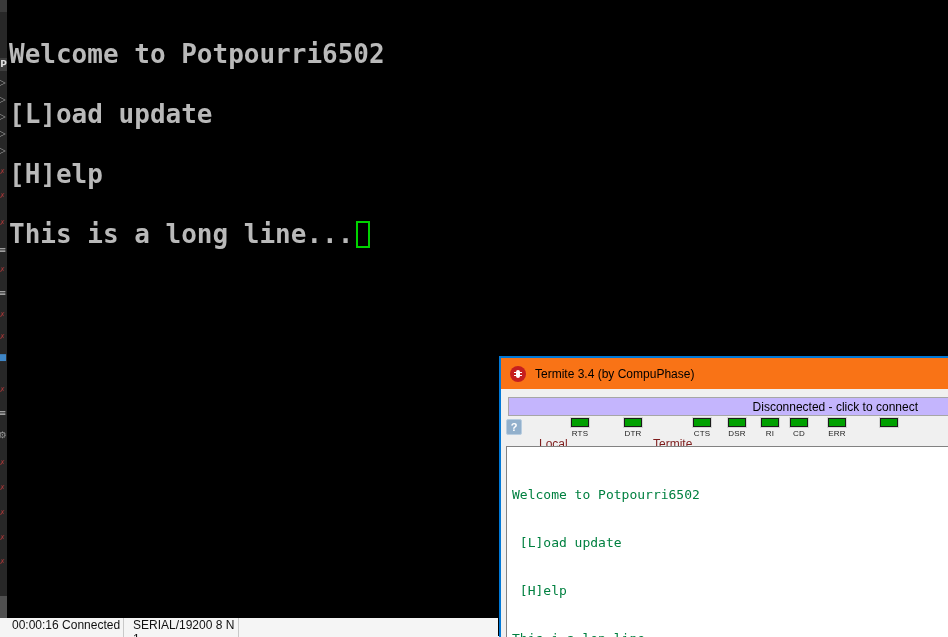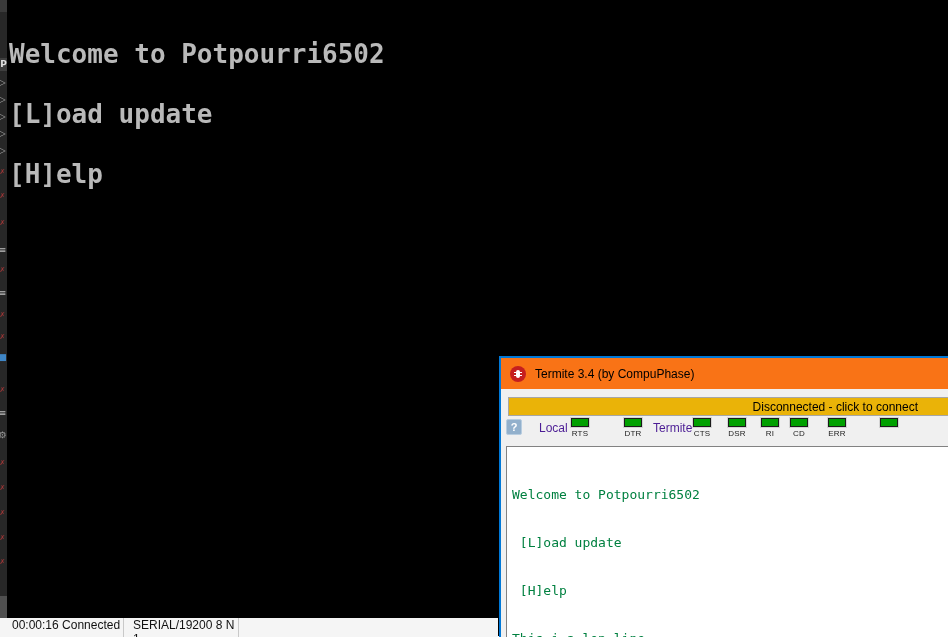--- a/index.html
+++ b/index.html
@@ -40,49 +40,52 @@
              box-shadow:-1px -1px 0 #000; background:#f0f0f0; }
   #tt-titlebar { position:absolute; left:0; top:0; right:0; height:31px; background:#f97316;
                  display:flex; align-items:center; padding-left:9px; }
   #tt-appicon { width:16px; height:16px; border-radius:50%; background:#c51f1f; position:relative; flex:0 0 16px; }
   #tt-appicon::before { content:""; position:absolute; left:6px; top:4px; width:4px; height:8px;
                         background:#fff; border-radius:2px; }
   #tt-appicon::after  { content:""; position:absolute; left:4px; top:6px; width:8px; height:1.5px;
                         background:#fff; box-shadow:0 3px 0 #fff; }
   #tt-title { margin-left:9px; font-size:12px; color:#000; }
 
-  #tt-connbar { position:absolute; left:7px; top:39px; right:0; height:19px; background:#eab308;
+  #tt-connbar { position:absolute; left:7px; top:39px; right:0; height:19px; background:#c4b5fd;
                 border:1px solid #a6a6a6; border-right:none; display:flex; align-items:center;
                 justify-content:flex-end; padding-right:30px; font-size:12px; color:#000; }
 
   #tt-toolbar { position:absolute; left:0; top:58px; right:0; height:30px; }
   #tt-help { position:absolute; left:5px; top:3px; width:16px; height:16px; background:#92b0cc;
              border:1px solid #b8cde0; border-radius:2px; color:#fff; font-weight:bold; font-size:11px;
              display:flex; align-items:center; justify-content:center; }
-  .tb-label { position:absolute; top:5px; font-size:12px; color:#4c1d95; }
+  .tb-label { position:absolute; top:21px; font-size:12px; color:#7f1d1d; }
   .led-group { position:absolute; top:2px; width:30px; display:flex; flex-direction:column; align-items:center; }
   .led-group.wide { width:34px;gap:15px; }
   .led { width:18px; height:9px; background:#00a000; border:1px solid #1a1a1a; outline:1px solid #d4d4d4; }
   .led-label { margin-top:2px; font-size:8px; color:#222; letter-spacing:0.2px; }
 
   #tt-screen { position:absolute; left:5px; top:88px; right:0; bottom:0; background:#fff;
                border-top:1px solid #828282; border-left:1px solid #828282;
                padding:8px 0 0 5px; font-family:"DejaVu Sans Mono",monospace;
                font-size:13px; line-height:16px; color:#008040; white-space:pre; }
 </style>
 </head>
 <body>
 
 <div id="stage">
 
   <div id="term-screen">
     <div id="term-lines" style="color: rgb(185, 185, 185);">
       <div class="tline"><span>Welcome to Potpourri6502</span></div>
       <div class="tline"><span>[L]oad update</span></div>
       <div class="tline"><span>[H]elp</span></div>
+      <div class="tline">
+        <span>This is a long line...</span><span id="term-cursor" style="border-color: rgb(0, 212, 0);"></span>
+      </div>
     </div>
   </div>
 
   <div id="left-strip">
     <div class="cap"></div>
     <div class="foot"></div>
   <span class="si badge" style="top: 58px;">P</span>
       <span class="si play" style="top: 78px;">▷</span>
       <span class="si play" style="top: 95px;">▷</span>
       <span class="si play" style="top: 112px;">▷</span>

